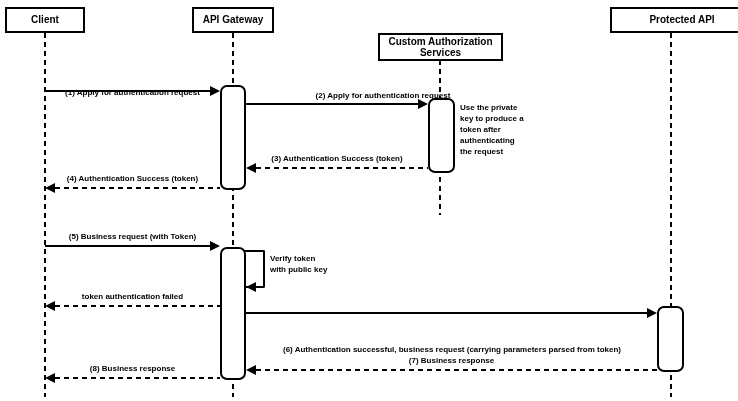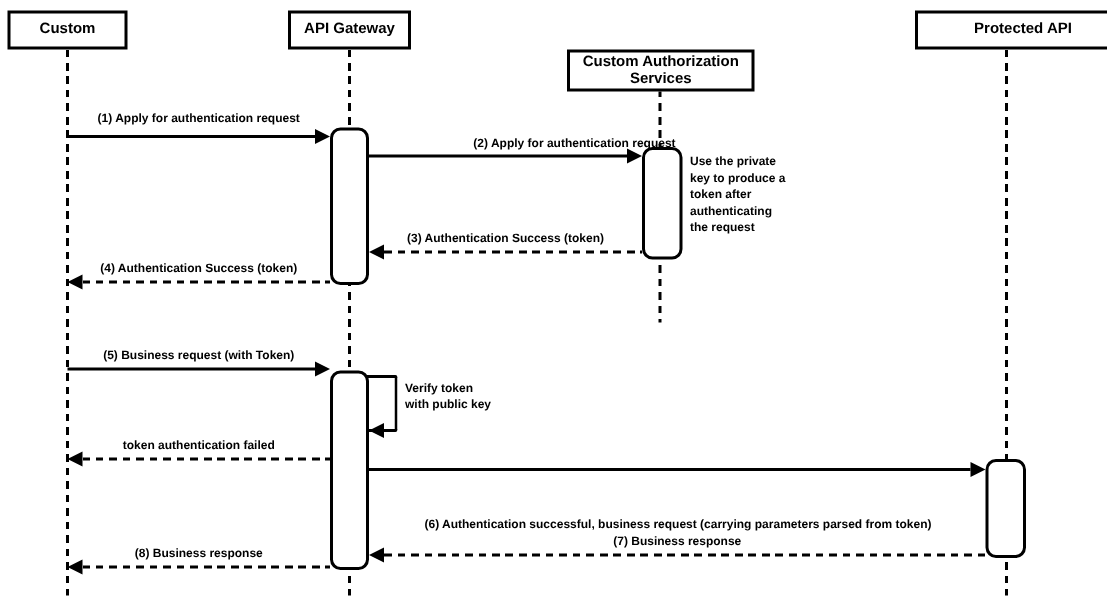--- a/index.html
+++ b/index.html
@@ -47,38 +47,38 @@
 <body>
 
 <div class="canvas">
 
   <div class="lifeline" style="left:44px; top:33px; height:364px;"></div>
   <div class="lifeline" style="left:232px; top:33px; height:364px;"></div>
   <div class="lifeline" style="left:439px; top:33px; height:182px;"></div>
   <div class="lifeline" style="left:670px; top:33px; height:364px;"></div>
 
   <div class="actor" style="left:5px; top:7px; width:80px; height:26px;">
-    <span>Custom</span>
+    <span>Client</span>
   </div>
   <div class="actor" style="left:192px; top:7px; width:82px; height:26px;">
     <span>API Gateway</span>
   </div>
   <div class="actor" style="left:378px; top:5px; width:125px; height:28px;margin-top:28px;">
     <span>Custom Authorization Services</span>
   </div>
   <div class="actor" style="left:610px; top:7px; width:144px; height:26px;">
     <span>Protected API</span>
   </div>
 
   <div class="activation" style="left:220px; top:85px; width:26px; height:105px;"></div>
   <div class="activation" style="left:428px; top:98px; width:27px; height:75px;"></div>
   <div class="activation" style="left:220px; top:247px; width:26px; height:133px;"></div>
   <div class="activation" style="left:657px; top:306px; width:27px; height:66px;"></div>
 
-  <div class="msg-label" style="left:45px; top:73px; width:175px;">(1) Apply for authentication request</div>
+  <div class="msg-label" style="left:45px; top:87px; width:175px;">(1) Apply for authentication request</div>
   <div class="sline" style="left:45px; top:90px; width:165px;"></div>
   <div class="arr right" style="left:210px; top:86px;"></div>
 
   <div class="msg-label" style="left:246px; top:90px; width:182px;margin-left:46px;">(2) Apply for authentication request</div>
   <div class="sline" style="left:246px; top:103px; width:172px;"></div>
   <div class="arr right" style="left:418px; top:99px;"></div>
 
   <div class="msg-label" style="left:246px; top:153px; width:182px;">(3) Authentication Success (token)</div>
   <div class="dline" style="left:256px; top:167px; width:172px;"></div>
   <div class="arr left" style="left:246px; top:163px;"></div>

